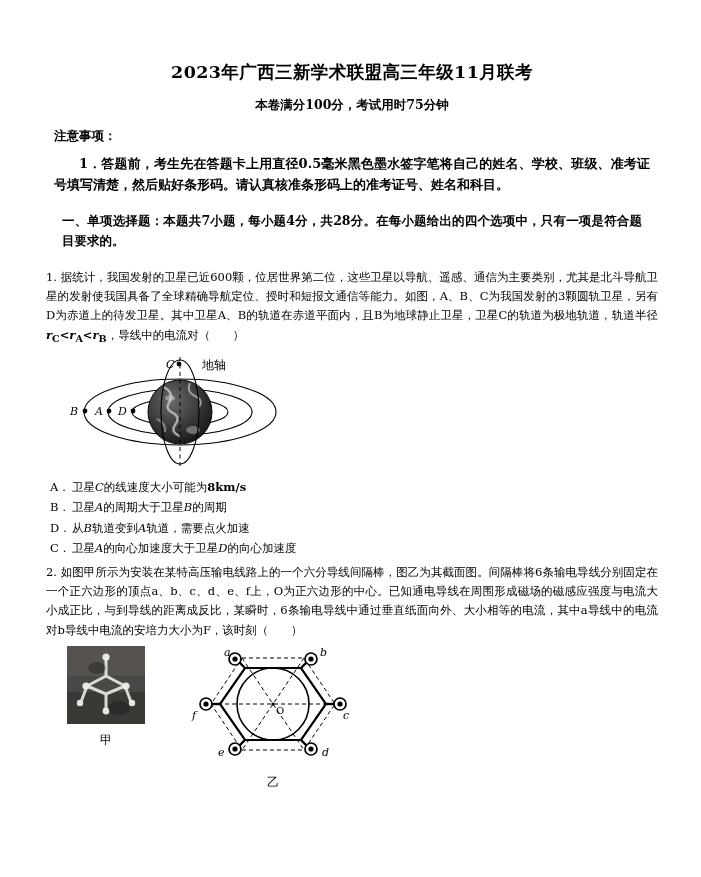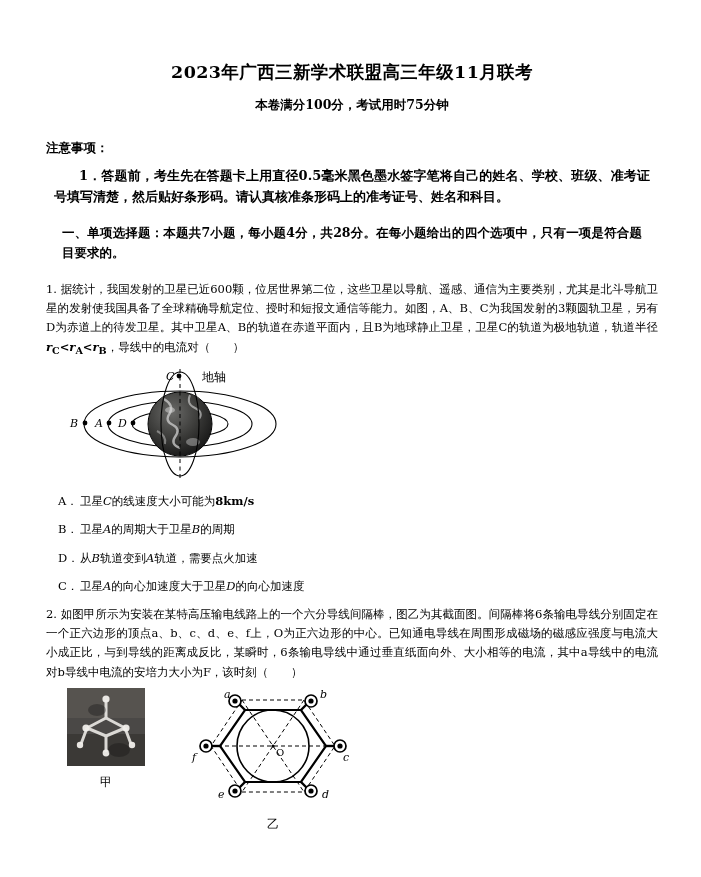--- a/index.html
+++ b/index.html
@@ -43,28 +43,28 @@
     text-align: center;
     font-size: 15px;
     font-weight: bold;
     letter-spacing: 5px;
     margin: 0 0 16px 0;
   }
   .doc-meta {
     text-align: center;
     font-size: 12.5px;
     font-weight: bold;
-    margin: 0 0 26px 0;
+    margin: 0 0 14px 0;
   }
 
   
   .notice-title {
     font-size: 12.5px;
     font-weight: bold;
-    margin: 0 0 2px 0;
+    margin: 0 0 2px 8px;
   }
   .notice-item {
     font-size: 13px;
     font-weight: bold;
     line-height: 1.62;
     text-indent: 25px;
     margin: 8px;
     text-align: justify;
   }
   .section-head {
@@ -91,21 +91,21 @@
 
   
   .options {
     margin: 6px 0 0 0;
     padding: 0;
     list-style: none;
   }
   .option {
     font-size: 11.5px;
     line-height: 1.78;
-    margin: 8px;
+    margin: 0;
     padding-left: 4px;
   }
   .option .opt-key {
     display: inline-block;
     min-width: 22px;
   }
   .bold-unit { font-weight: bold; }
 
   
   .fig-sat-wrap {

